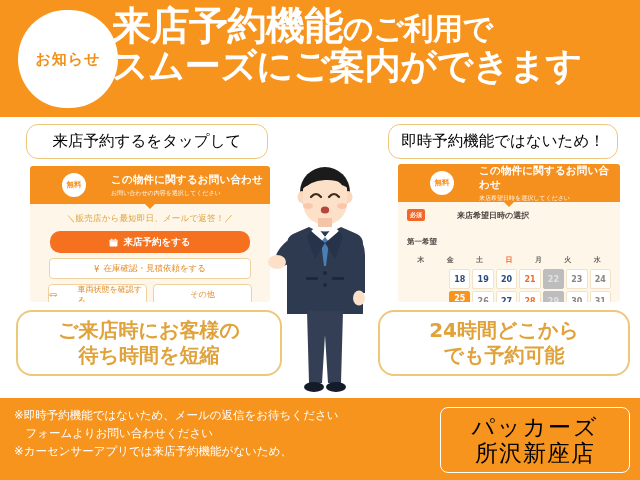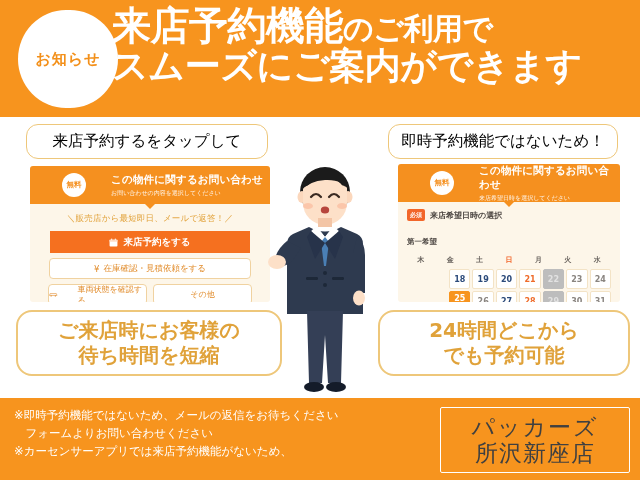--- a/index.html
+++ b/index.html
@@ -73,37 +73,37 @@
   .caret{
     position:absolute;left:50%;bottom:-5px;margin-left:-5px;width:0;height:0;
     border-left:5px solid transparent;border-right:5px solid transparent;
     border-top:5px solid #f5901f;
   }
 
   .mail-note{
     text-align:center;color:#e2a33c;font-size:8.5px;margin-top:9px;letter-spacing:.2px;
   }
   .btn-primary{
-    margin:6px auto 0;width:200px;height:22px;border-radius:0;
+    margin:6px auto 0;width:200px;height:22px;border-radius:10px;
     background:#f5701f;color:#fff;font-size:9.5px;font-weight:bold;
     display:flex;align-items:center;justify-content:center;gap:5px;
   }
   .btn-outline{
     margin:5px auto 0;width:200px;height:19px;border-radius:4px;
     background:#fff;border:1px solid #f0d2a0;color:#e18b2a;
     font-size:8.5px;display:flex;align-items:center;justify-content:center;gap:4px;
   }
   .btn-row{display:flex;justify-content:center;gap:6px;margin-top:5px;}
   .btn-half{
     width:97px;height:19px;border-radius:4px;background:#fff;border:1px solid #f0d2a0;
     color:#e18b2a;font-size:8px;display:flex;align-items:center;justify-content:center;gap:20px;
   }
 
   
-  .req-row{display:flex;align-items:center;margin:7px 0 16px 9px;}
+  .req-row{display:flex;align-items:center;margin:7px 0 16px 9px;gap:27px;}
   .req-badge{
     background:#f2662a;color:#fff;font-size:6px;font-weight:bold;
     padding:1.5px 3px;border-radius:2px;
   }
   .req-label{margin-left:5px;font-size:8px;color:#4a4440;font-weight:bold;}
   .pref-label{margin:4px 0 8px 9px;font-size:7.5px;color:#4a4440;font-weight:bold;}
 
   .cal{margin:4px auto 0;width:204px;}
   .cal-head,.cal-row{display:flex;gap:2px;}
   .cal-head div{
@@ -128,23 +128,23 @@
   
   .footer{
     position:absolute;left:0;top:398px;width:640px;height:82px;background:#f7941e;
   }
   .notes{
     position:absolute;left:14px;top:9px;width:410px;color:#fff;font-size:11.5px;line-height:1.55;
   }
   .notes div{white-space:nowrap;}
   .shopbox{
     position:absolute;left:440px;top:9px;width:188px;height:64px;
-    border:1.4px solid #ffffff;border-radius:2px;
+    border:1.4px solid #ffffff;border-radius:8px;
     display:flex;flex-direction:column;align-items:center;justify-content:center;
-    color:#404040;line-height:1.15;text-align:center;
+    color:#000000;line-height:1.15;text-align:center;
   }
   .shop1{font-size:23px;letter-spacing:2px;}
   .shop2{font-size:23px;letter-spacing:1px;}
 </style>
 </head>
 <body>
 
 <div class="banner">
 
   <div class="header">

